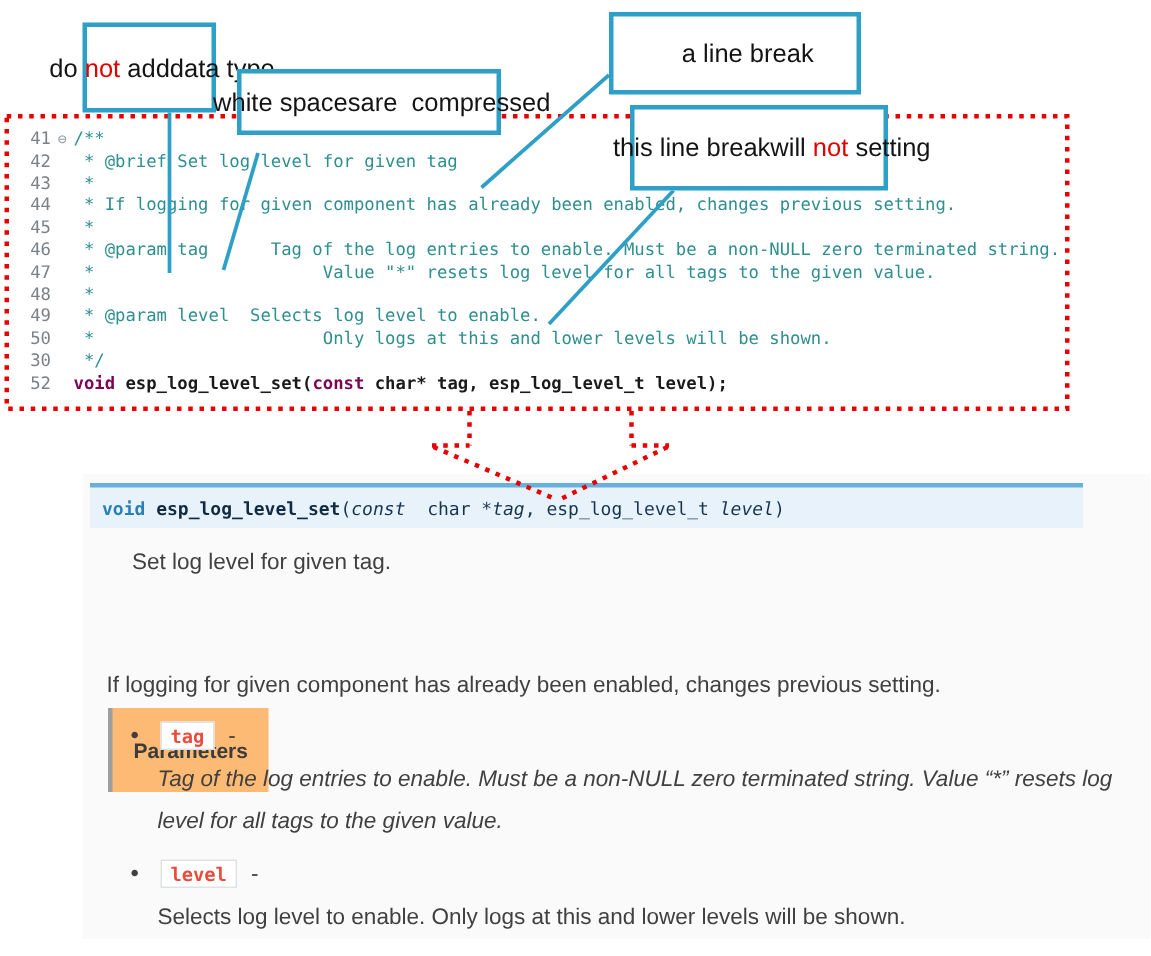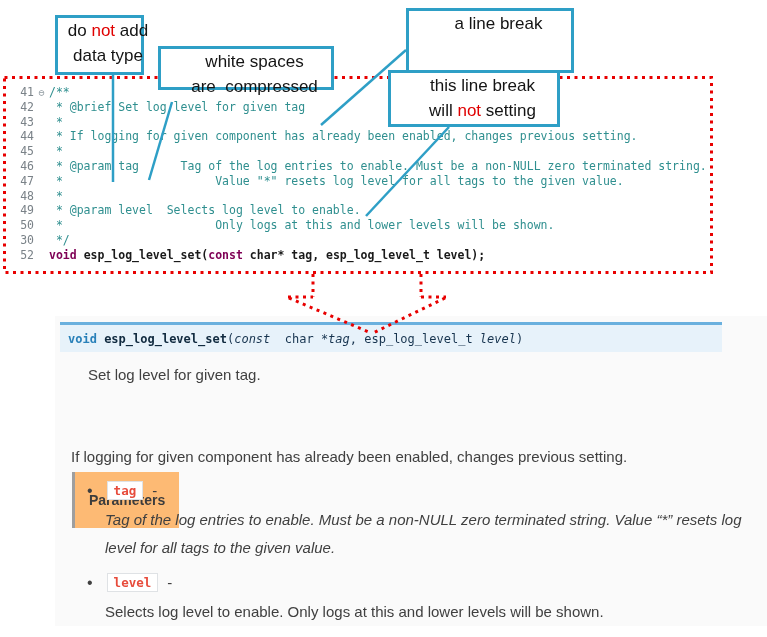--- a/index.html
+++ b/index.html
@@ -2,22 +2,22 @@
 <html><head>
 <meta charset="utf-8">
 <style>
   html,body{margin:0;padding:0;background:#fff;}
   .canvas{position:relative;width:767px;height:637px;background:#ffffff;overflow:hidden;
           font-family:"Liberation Sans",sans-serif;}
   svg.overlay{position:absolute;left:0;top:0;z-index:4;pointer-events:none;}
 
   
   .callout{position:absolute;z-index:5;background:#fff;border:3px solid #2e9fc6;
-           box-sizing:border-box;display:flex;flex-direction:column;align-items:center;
-           justify-content:flex-start;text-align:center;color:#141414;font-size:17px;
+           box-sizing:border-box;display:flex;flex-direction:row;align-items:center;
+           justify-content:center;text-align:center;color:#141414;font-size:17px;
            line-height:25px;white-space:pre;padding-left:17px;}
   .callout .red{color:#e00000;}
 
   
   .code{position:absolute;left:8px;top:85px;z-index:2;
         font-family:"DejaVu Sans Mono",monospace;font-size:11.5px;line-height:14.8px;}
   .code-row{display:flex;height:14.8px;align-items:baseline;}
   .gut{width:26px;text-align:right;color:#7a8288;flex:none;}
   .fold{width:15px;text-align:center;color:#8f9aa0;font-size:10px;flex:none;}
   .ct{white-space:pre;color:#2f8f8f;}
@@ -76,25 +76,25 @@
   <div class="callout" style="left:55px;top:15px;width:89px;height:60px;">
     <div><span>do </span><span class="red">not</span><span> add</span></div>
     <div>data type</div>
   </div>
 
   <div class="callout" style="left:158px;top:46px;width:176px;height:44px;">
     <div>white spaces</div>
     <div>are  compressed</div>
   </div>
 
-  <div class="callout" style="left:406px;top:8px;width:168px;height:65px;">
+  <div class="callout" style="left:406px;top:8px;width:168px;height:55px;">
     <div>a line break</div>
   </div>
 
-  <div class="callout" style="left:388px;top:70px;width:172px;height:57px;">
+  <div class="callout" style="left:420px;top:70px;width:172px;height:57px;">
     <div>this line break</div>
     <div><span>will </span><span class="red">not</span><span> setting</span></div>
   </div>
 
   <div class="code">
     <div class="code-row">
       <span class="gut">41</span>
       <span class="fold">⊖</span>
       <span class="ct">/**</span>
     </div>

